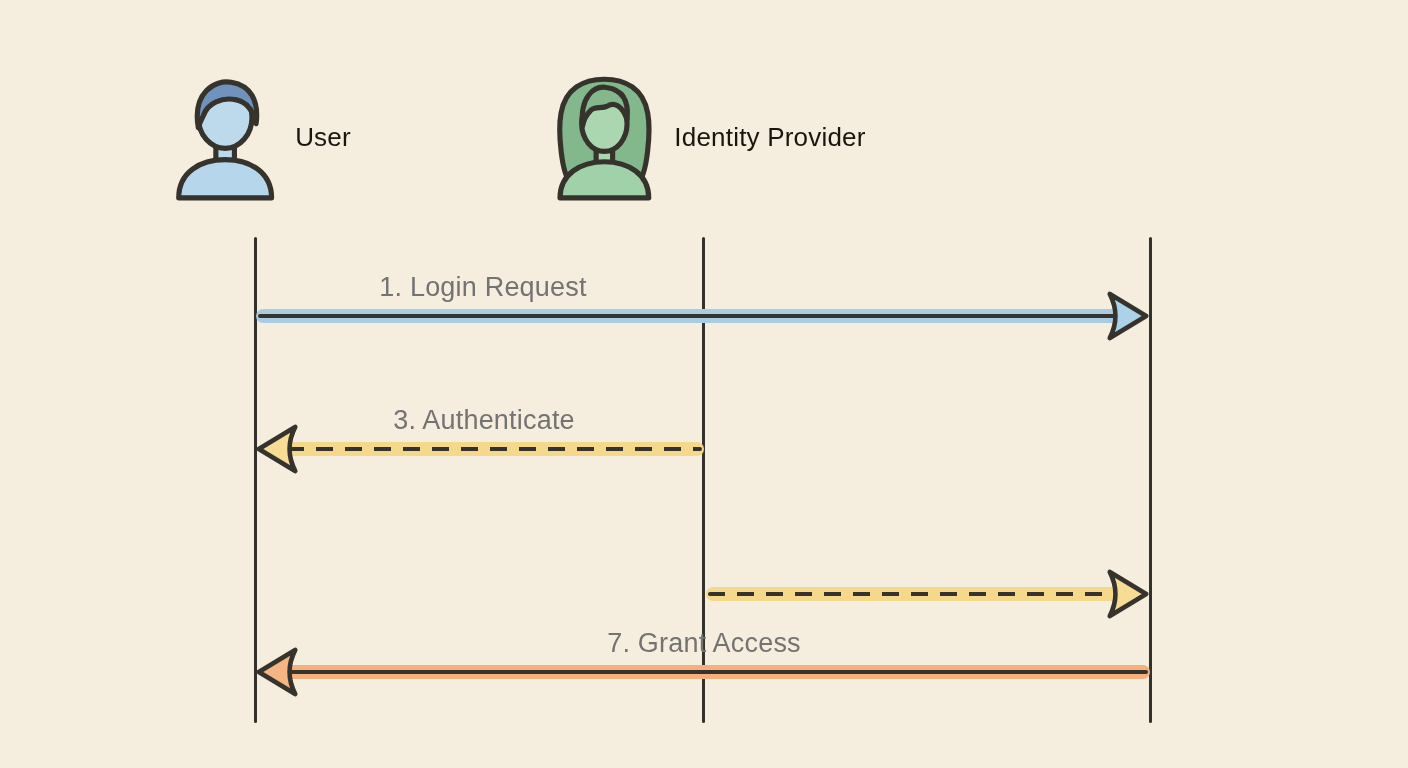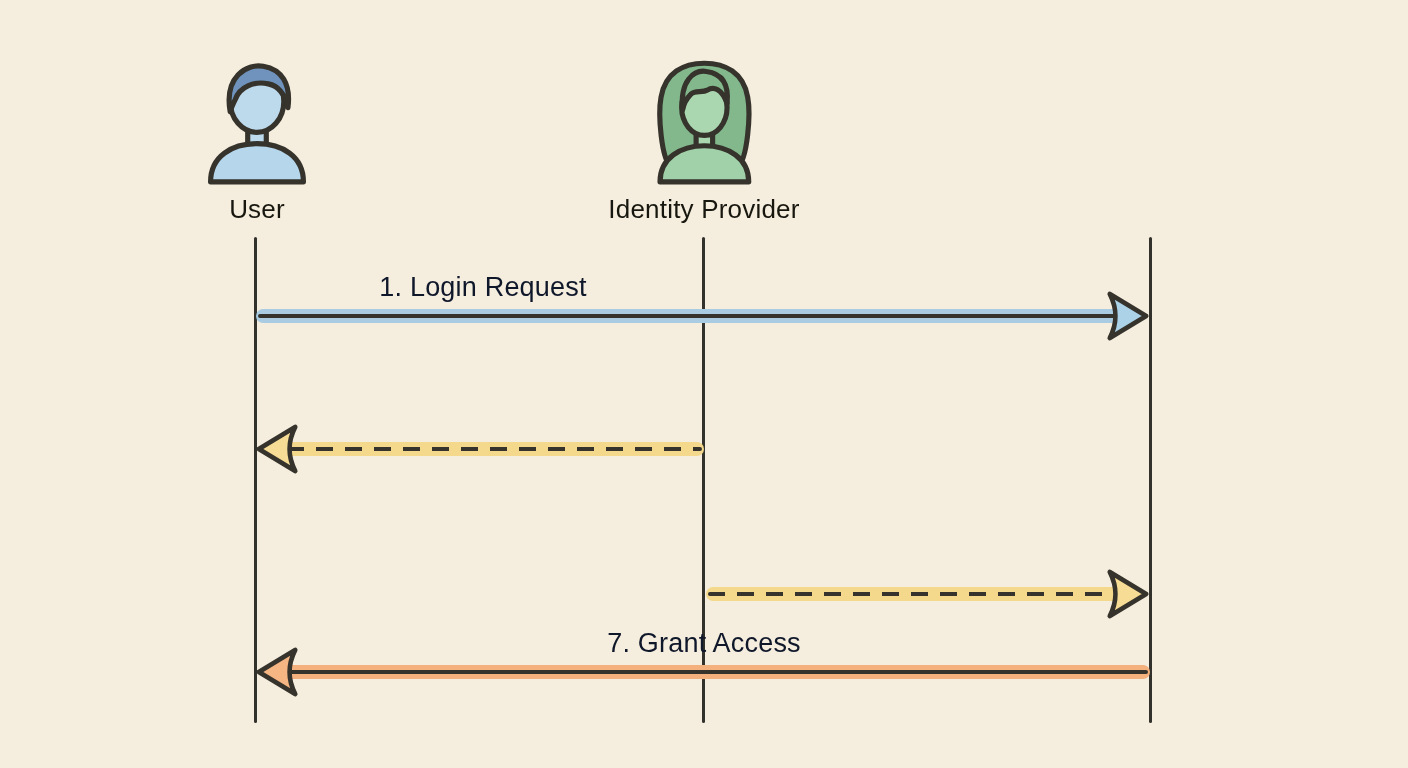--- a/index.html
+++ b/index.html
@@ -8,23 +8,23 @@
     background:#f4ecdc;
   }
   .stage{
     position:relative;
     width:1408px;height:768px;
     background:#f5eddd;
     overflow:hidden;
   }
   
   .actor{
-    position:absolute;top:56px;
+    position:absolute;top:72px;
     transform:translateX(-50%);
-    display:flex;flex-direction:column;align-items:center;gap:8px;
+    display:flex;flex-direction:row;align-items:center;gap:8px;
   }
   .a-user{left:257px}
   .a-idp{left:704px}
   .a-sp{left:1151px}
   .actor-label{
     font-size:26px;font-weight:500;color:#17170f;
     white-space:nowrap;letter-spacing:.2px;
   }
   
   .lifeline{
@@ -54,21 +54,21 @@
   .mline{position:absolute;top:44px;height:4px;border-radius:2px;}
   .dir-right .mline{left:2px;right:30px}
   .dir-left  .mline{left:30px;right:2px}
   .line-solid{background:#35332c}
   .line-dashed{background:repeating-linear-gradient(to right,#35332c 0 17px,transparent 17px 29px)}
   .head{position:absolute;top:20px;width:44px;height:52px;}
   .dir-right .head{right:-2px}
   .dir-left  .head{left:-2px}
   .mlabel{
     position:absolute;top:2px;transform:translateX(-50%);
-    white-space:nowrap;font-size:27px;font-weight:500;color:#0f172a;
+    white-space:nowrap;font-size:27px;font-weight:500;color:#737373;
     letter-spacing:.2px;
   }
   .m1 .mlabel{left:227px}
   .m2 .mlabel{left:225px}
   .m3 .mlabel{left:227px}
   .m4 .mlabel{left:230px}
   .m5 .mlabel{left:224px}
   .m6 .mlabel{left:447px}
 </style>
 </head>
@@ -111,20 +111,21 @@
     <span class="mlabel">1. Login Request</span>
   </div>
 
 
   <div class="msg m3 dir-left">
     <div class="band"></div>
     <div class="mline line-dashed"></div>
     <svg class="head" viewBox="0 0 46 54">
       <path d="M42,4 C34,20 34,34 42,50 L4,27 Z" stroke="#35332c" stroke-width="5" stroke-linejoin="round" fill="#F6DC94"></path>
     </svg>
+    <span class="mlabel">3. Authenticate</span>
   </div>
 
 
   <div class="msg m5 dir-right">
     <div class="band"></div>
     <div class="mline line-dashed"></div>
     <svg class="head" viewBox="0 0 46 54">
       <path d="M4,4 C12,20 12,34 4,50 L42,27 Z" stroke="#35332c" stroke-width="5" stroke-linejoin="round" fill="#F6DC94"></path>
     </svg>
   </div>

